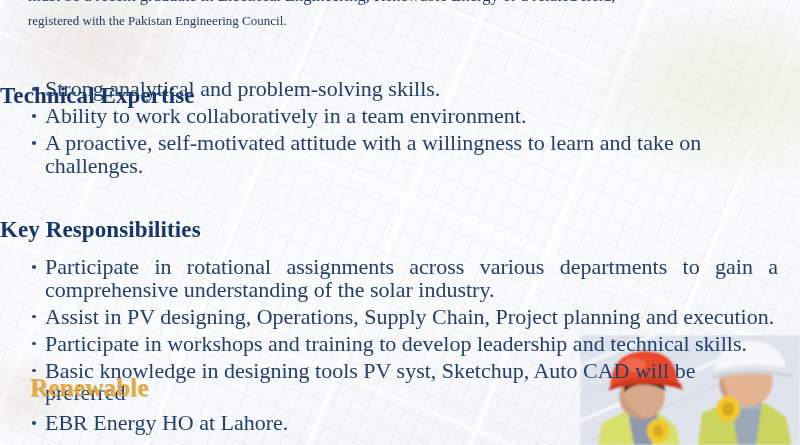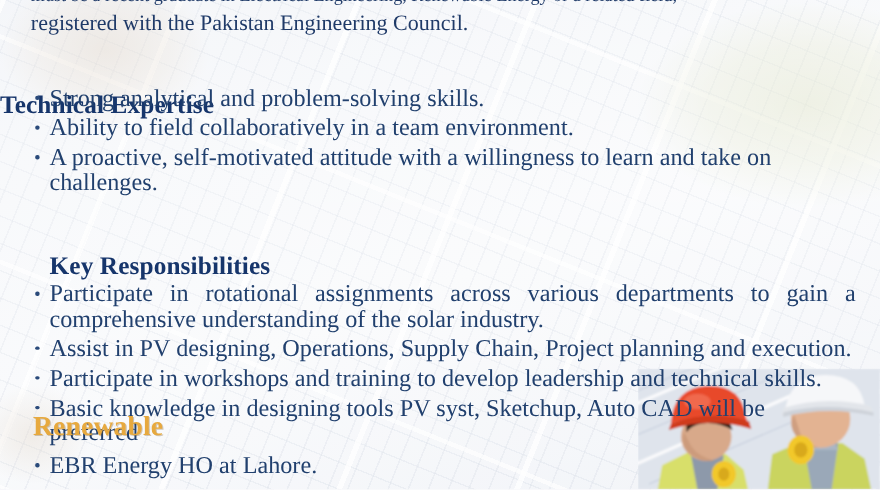--- a/index.html
+++ b/index.html
@@ -119,38 +119,38 @@
     font-size: 16.5px;
     color: #1f3a68;
     white-space: nowrap;
     overflow: hidden;
   }
 
   .para-line {
     position: absolute;
     top: 10px;
     left: 28px;
-    font-size: 20px;
+    font-size: 13px;
     line-height: 22px;
     color: #1f3a68;
   }
 
   .section-heading {
     position: absolute;
     left: 0;
     right: 0;
     text-align: left;
     font-size: 23px;
     font-weight: bold;
     color: #16356b;
     letter-spacing: 0.1px;
     margin-top: 45px;
   }
   #heading-technical { top: 38px; }
-  #heading-key { top: 184px; padding-left: 45px; }
+  #heading-key { top: 172px; }
 
   ul.bullets {
     position: absolute;
     left: 28px;
     margin: 0;
     padding: 0;
     list-style: none;
   }
   ul.bullets li {
     position: relative;
@@ -285,21 +285,21 @@
   <div class="content">
 
     <div class="cut-line">must be a recent graduate in Electrical Engineering, Renewable Energy or a related field,</div>
 
     <div class="para-line">registered with the Pakistan Engineering Council.</div>
 
     <div class="section-heading" id="heading-technical">Technical Expertise</div>
 
     <ul class="bullets" id="list-technical">
       <li>Strong analytical and problem-solving skills.</li>
-      <li>Ability to field collaboratively in a team environment.</li>
+      <li>Ability to work collaboratively in a team environment.</li>
       <li>A proactive, self-motivated attitude with a willingness to learn and take on challenges.</li>
     </ul>
 
     <div class="section-heading" id="heading-key">Key Responsibilities</div>
 
     <ul class="bullets" id="list-key">
       <li class="justified">Participate in rotational assignments across various departments to gain a comprehensive understanding of the solar industry.</li>
       <li>Assist in PV designing, Operations, Supply Chain, Project planning and execution.</li>
       <li>Participate in workshops and training to develop leadership and technical skills.</li>
       <li>Basic knowledge in designing tools PV syst, Sketchup, Auto CAD will be preferred</li>

